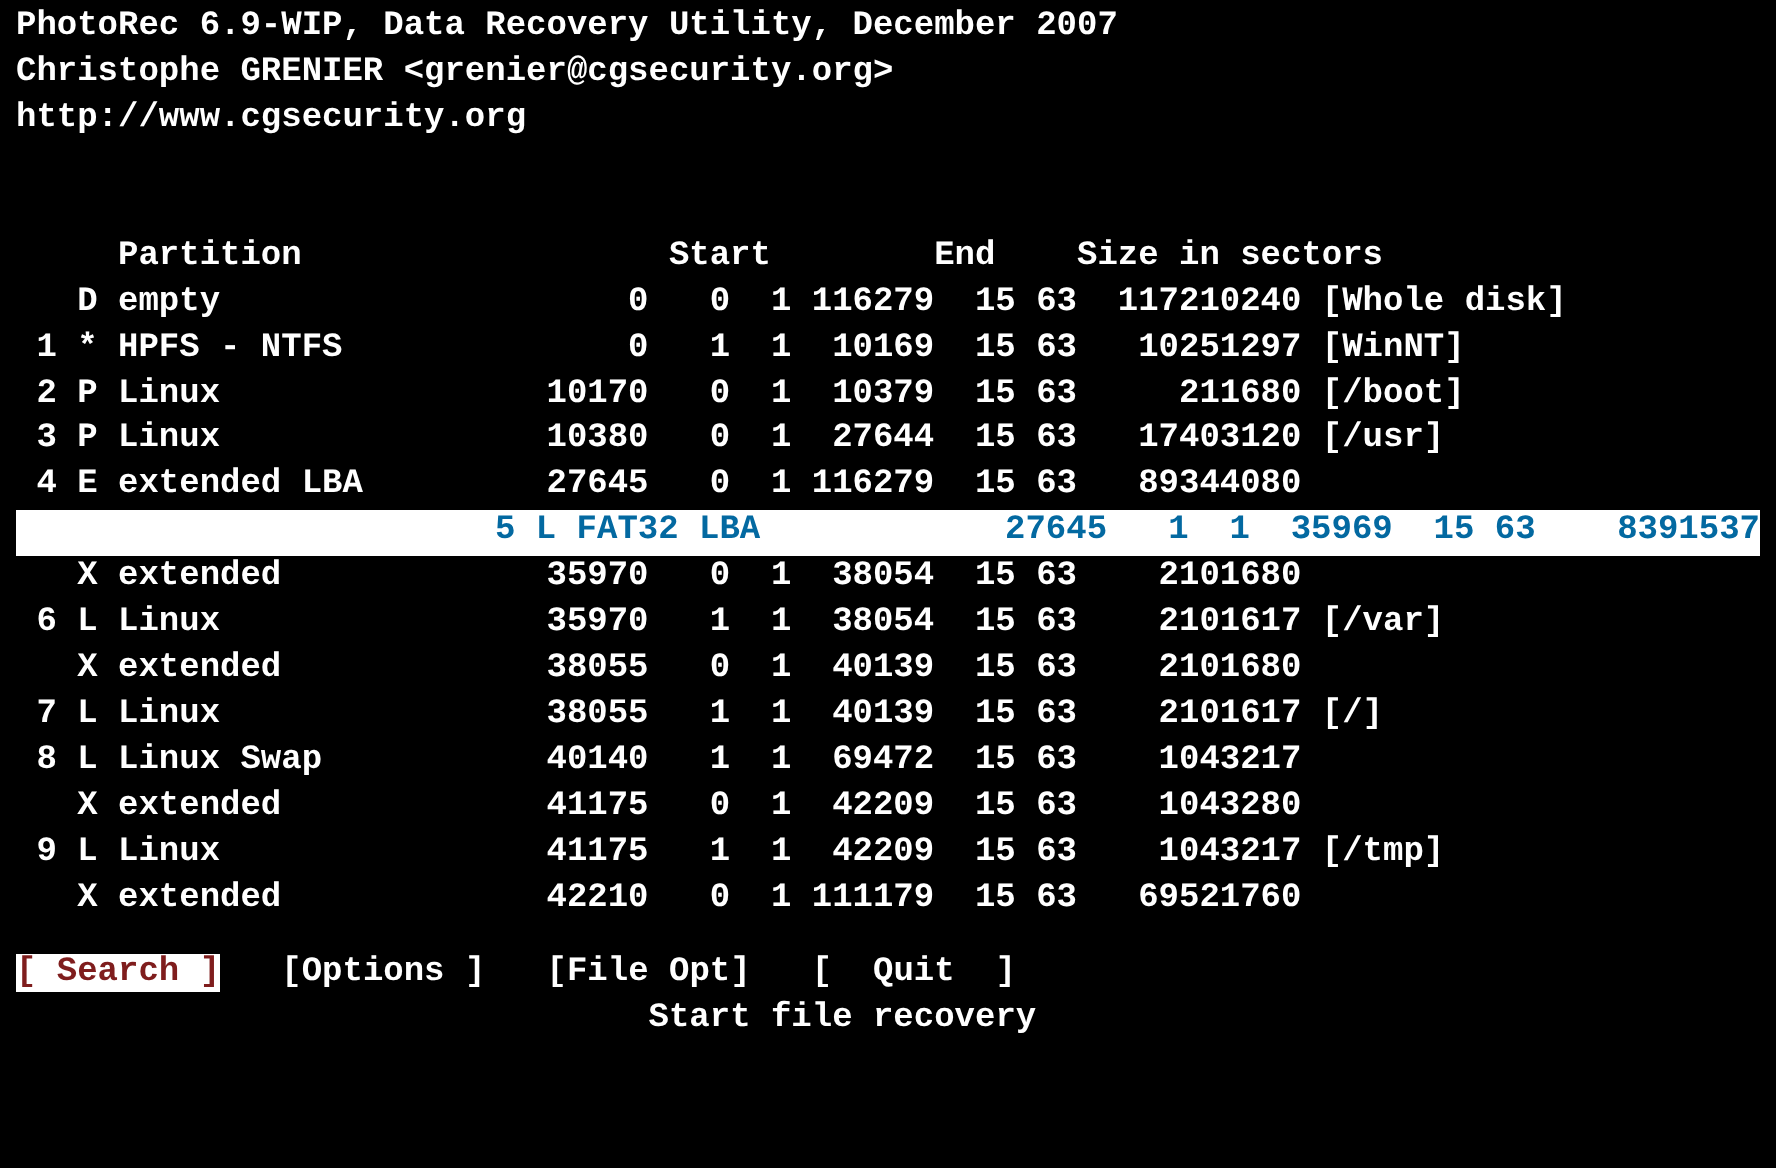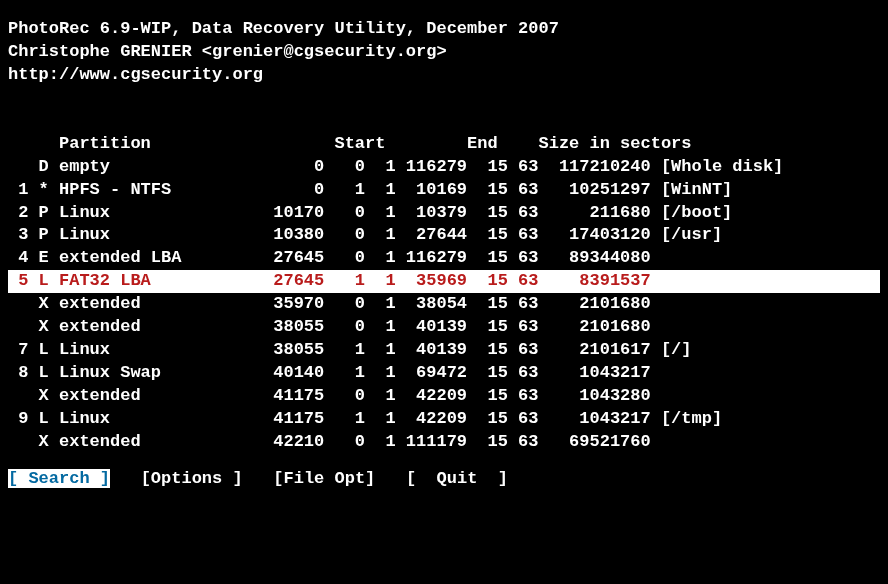--- a/index.html
+++ b/index.html
@@ -8,28 +8,28 @@
     height: 584px;
     background: #000;
     color: #fff;
     font-family: "Courier New", Courier, monospace;
     font-size: 17px;
     line-height: 1.35;
     overflow: hidden;
     font-weight: bold;
   }
   .screen {
-    padding: 18px 8px;
+    padding: 3px 8px;
   }
   .row { white-space: pre; }
-  .selected { background: #fff; color: #b91c1c; }
+  .selected { background: #fff; color: #0369a1; text-align: right; }
   .footer {
     margin-top: 14px;
   }
-  .btn-selected { background: #fff; color: #0369a1; }
+  .btn-selected { background: #fff; color: #7f1d1d; }
   .helptext { text-align: left; }
 </style>
 </head>
 <body>
 
 <div class="screen">
   <div class="row">PhotoRec 6.9-WIP, Data Recovery Utility, December 2007</div>
   <div class="row">Christophe GRENIER &lt;grenier@cgsecurity.org&gt;</div>
   <div class="row">http://www.cgsecurity.org</div>
   <div class="row">&nbsp;</div>
@@ -37,22 +37,24 @@
   <div class="row">     Partition                  Start        End    Size in sectors</div>
 
   <div id="table">
       <div class="row">   D empty                    0   0  1 116279  15 63  117210240 [Whole disk]</div>
       <div class="row"> 1 * HPFS - NTFS              0   1  1  10169  15 63   10251297 [WinNT]</div>
       <div class="row"> 2 P Linux                10170   0  1  10379  15 63     211680 [/boot]</div>
       <div class="row"> 3 P Linux                10380   0  1  27644  15 63   17403120 [/usr]</div>
       <div class="row"> 4 E extended LBA         27645   0  1 116279  15 63   89344080</div>
       <div class="row selected"> 5 L FAT32 LBA            27645   1  1  35969  15 63    8391537</div>
       <div class="row">   X extended             35970   0  1  38054  15 63    2101680</div>
+      <div class="row"> 6 L Linux                35970   1  1  38054  15 63    2101617 [/var]</div>
       <div class="row">   X extended             38055   0  1  40139  15 63    2101680</div>
       <div class="row"> 7 L Linux                38055   1  1  40139  15 63    2101617 [/]</div>
       <div class="row"> 8 L Linux Swap           40140   1  1  69472  15 63    1043217</div>
       <div class="row">   X extended             41175   0  1  42209  15 63    1043280</div>
       <div class="row"> 9 L Linux                41175   1  1  42209  15 63    1043217 [/tmp]</div>
       <div class="row">   X extended             42210   0  1 111179  15 63   69521760</div>
     </div>
 
   <div class="footer row"><span class="btn-selected">[ Search ]</span><span>   </span><span>[Options ]</span><span>   </span><span>[File Opt]</span><span>   </span><span>[  Quit  ]</span></div>
+  <div class="row helptext"><span>                               </span><span>Start file recovery</span></div>
 </div>
 
 </body></html>

